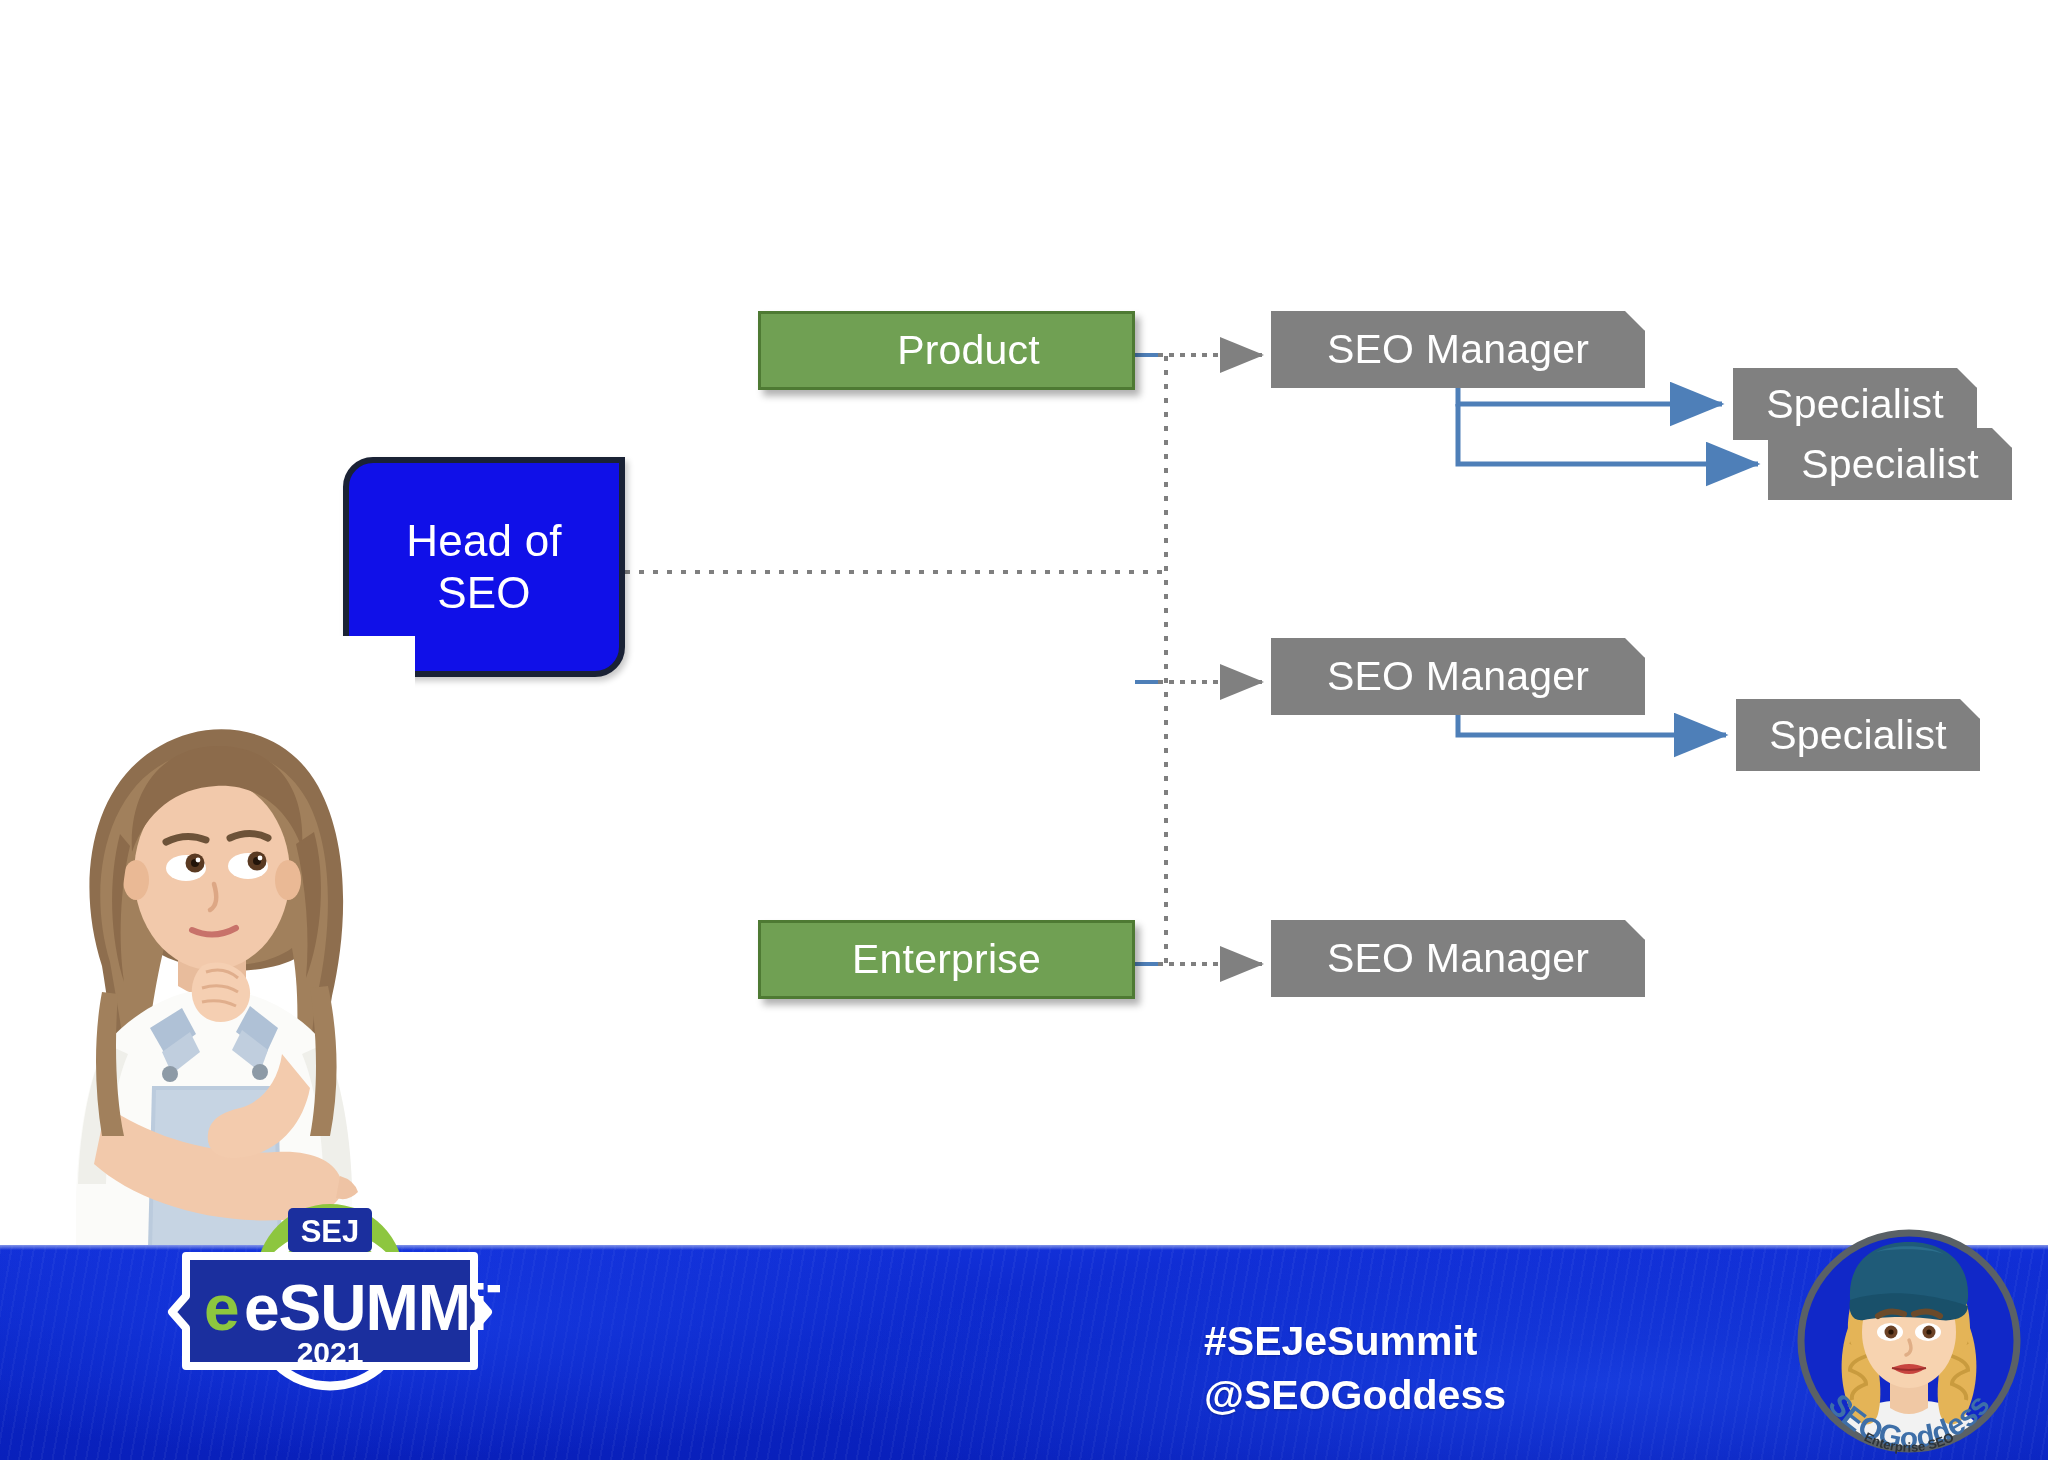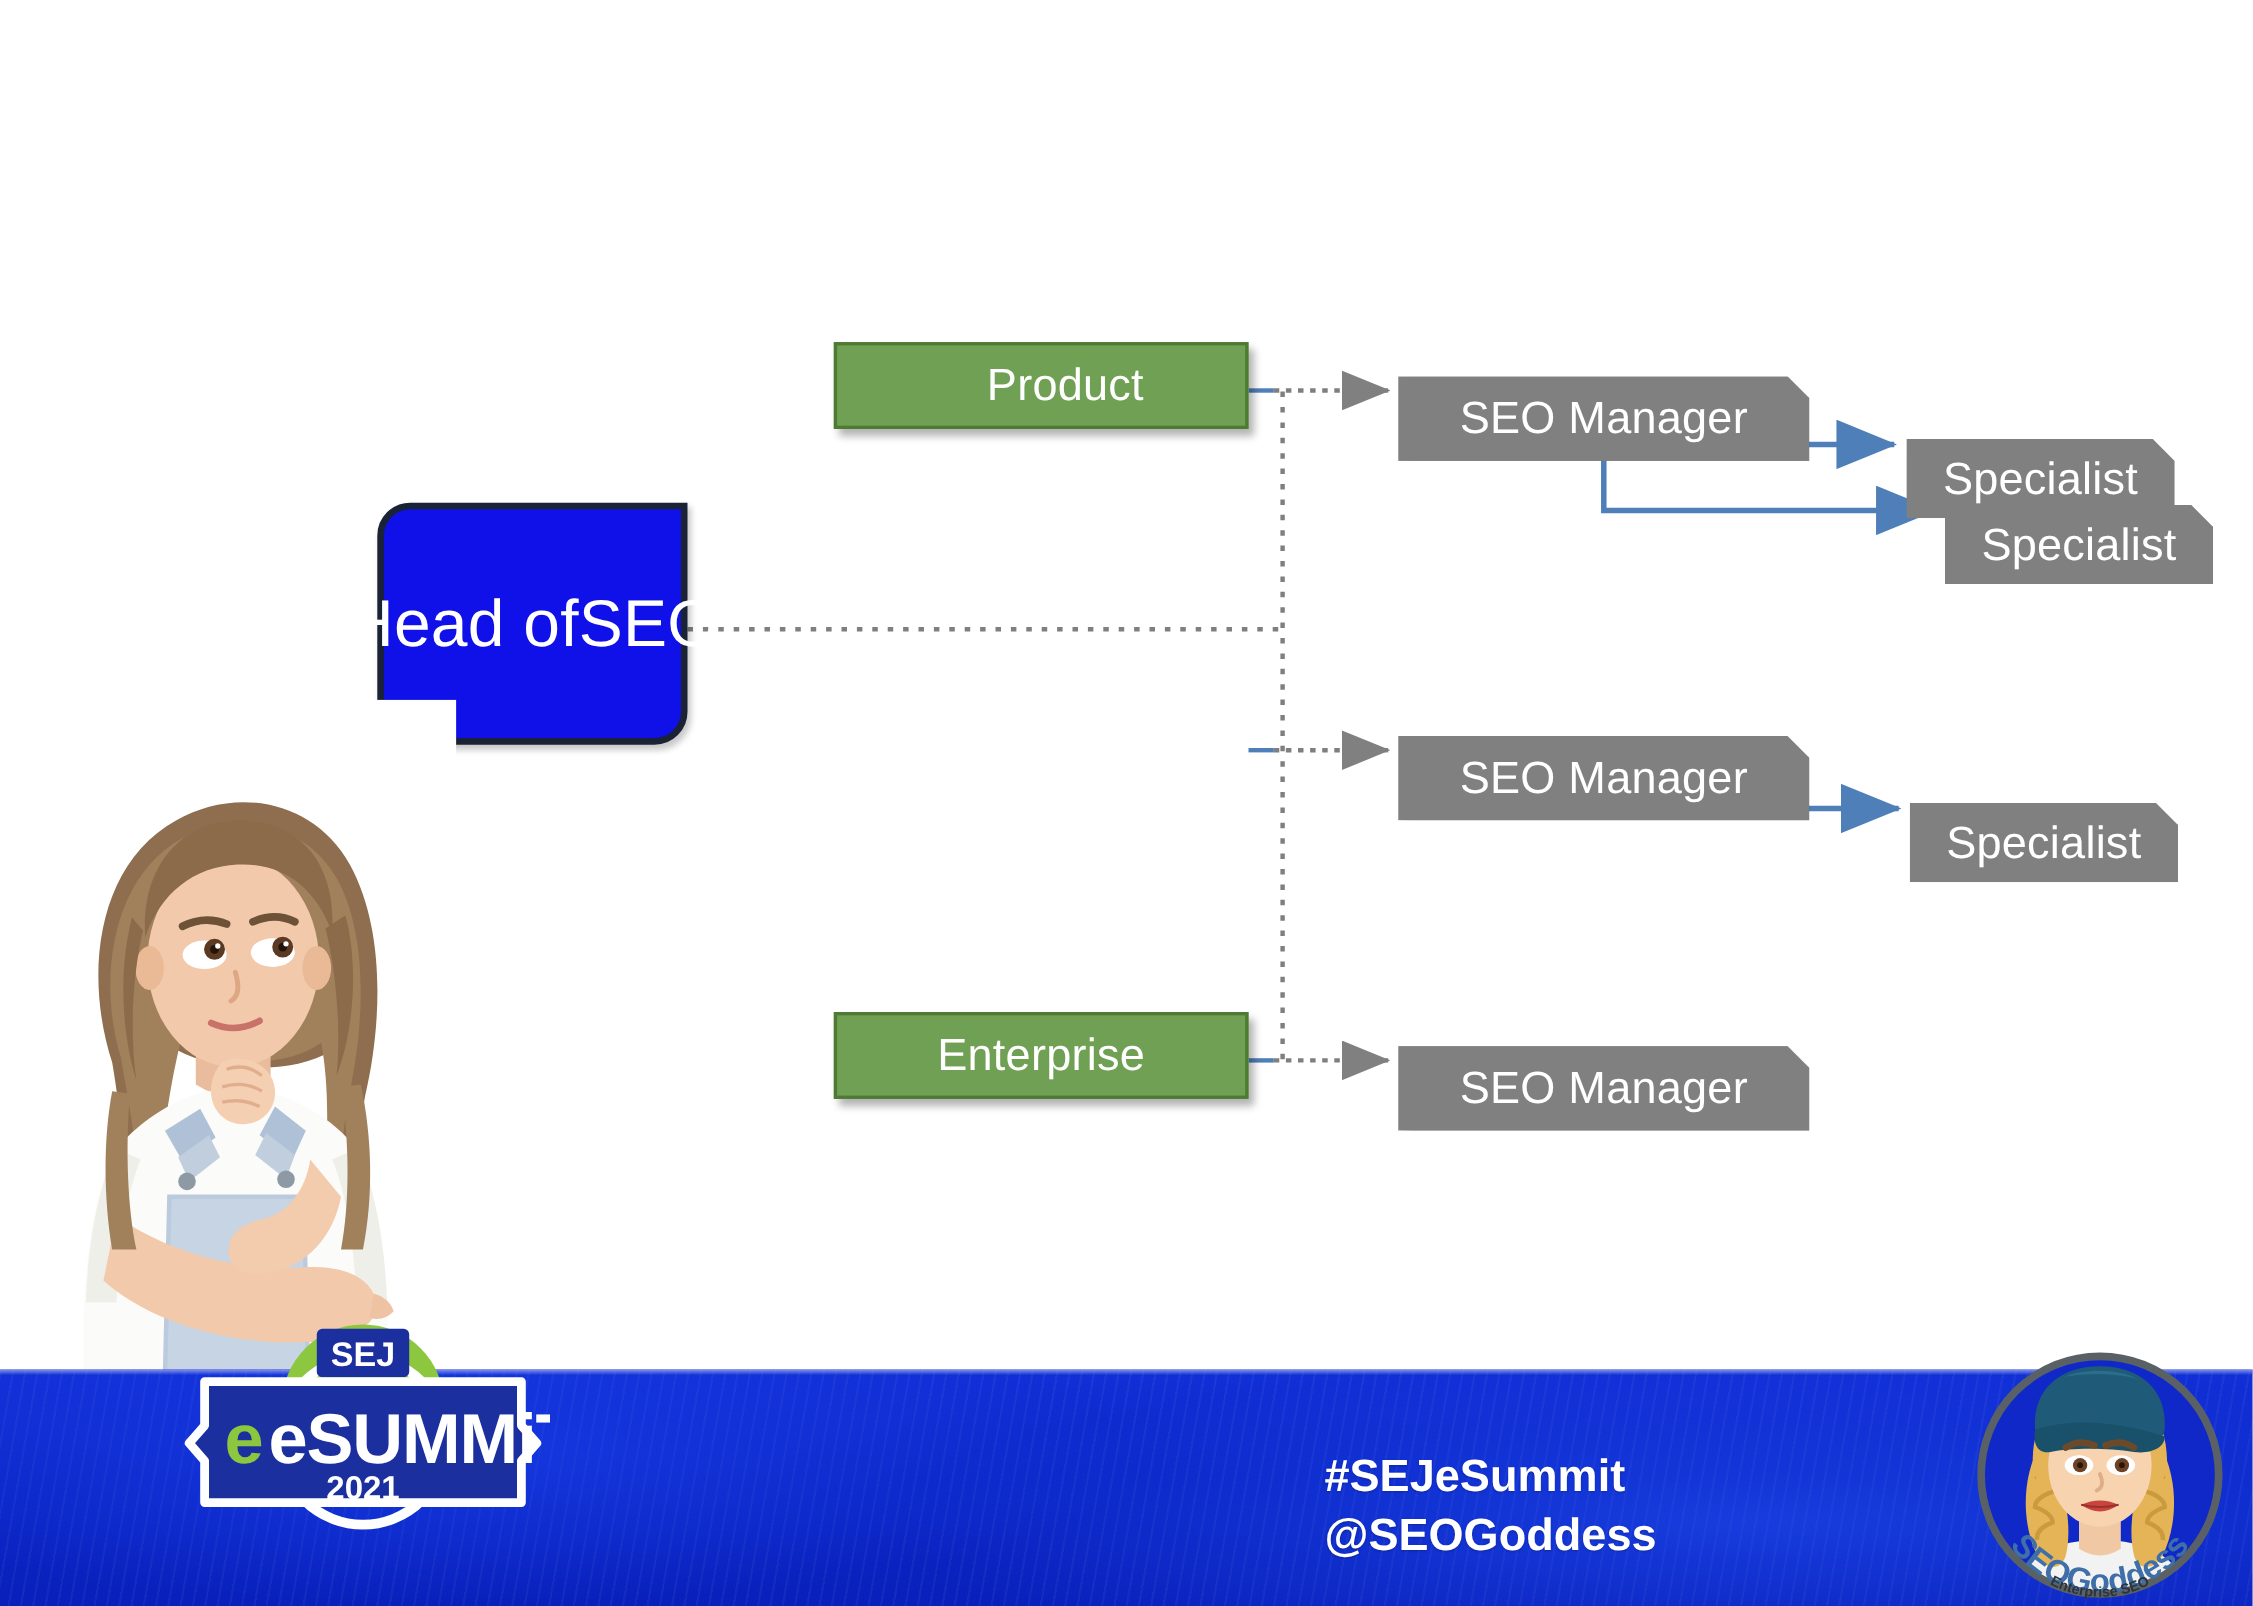--- a/index.html
+++ b/index.html
@@ -53,32 +53,31 @@
     font-size: 41px;
     box-shadow: 5px 6px 7px rgba(0,0,0,0.30);
   }
 
   .node-gray {
     background: #808080;
     font-size: 41px;
     box-shadow: 7px 7px 9px rgba(0,0,0,0.33);
     
     clip-path: polygon(0 0, calc(100% - 20px) 0, 100% 20px, 100% 100%, 0 100%);
-    margin-top: 31px;
   }
 
   .node-head {
     background: #1010E8;
     border: 6px solid #1A2235;
     border-top-left-radius: 30px;
     border-bottom-right-radius: 30px;
-    font-size: 60px;
+    font-size: 44px;
     line-height: 1.18;
     text-align: center;
-    flex-direction: row;
+    flex-direction: column;
     box-shadow: 3px 4px 6px rgba(0,0,0,0.22);
   }
 
   
   #girl-photo {
     position: absolute;
     left: 10px;
     top: 636px;
     width: 405px;
     height: 612px;

